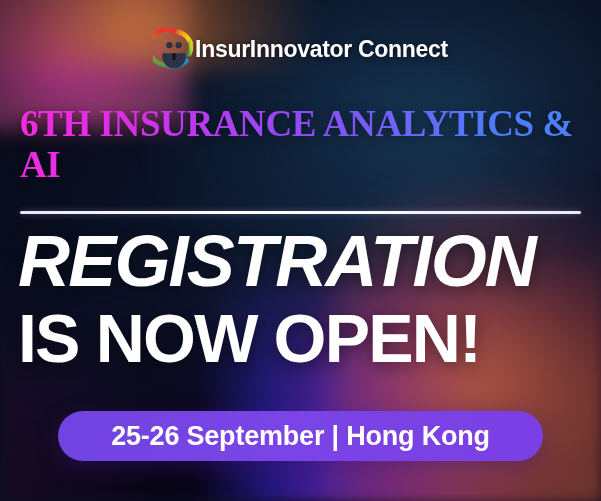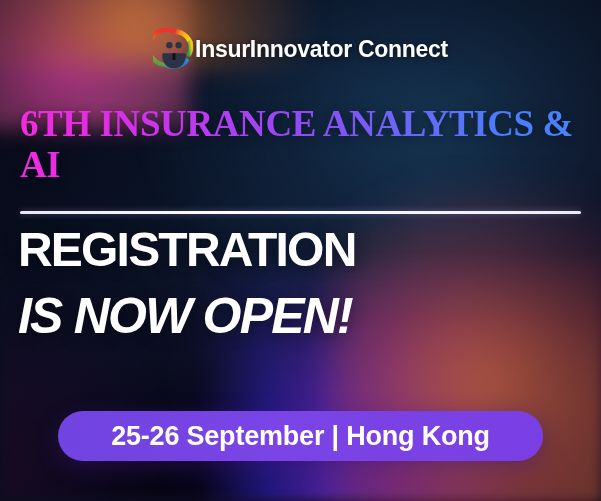--- a/index.html
+++ b/index.html
@@ -99,22 +99,22 @@
   }
 
   .headline{
     position:absolute;top:228px;left:18px;right:18px;
     color:#ffffff;
     font-size:70px;font-weight:bold;line-height:0.93;
     letter-spacing:-1.6px;text-transform:uppercase;
     text-shadow:0 3px 16px rgba(0,0,0,0.45);
   }
   .headline .hline{display:block;}
-  .headline .hline.l1{font-size:48px;letter-spacing:-1.8px;}
-  .headline .hline.l2{font-size:50px;letter-spacing:-1.8px;margin-top:20px;font-style:italic;}
+  .headline .hline.l1{font-size:72px;letter-spacing:-1.8px;font-style:italic;}
+  .headline .hline.l2{font-size:68px;letter-spacing:-1.8px;margin-top:12px;}
 
   .date-pill{
     position:absolute;left:58px;top:411px;
     width:485px;height:50px;
     border-radius:25px;
     background:linear-gradient(100deg,#7044e0 0%,#7a44e6 45%,#7a3fe4 100%);
     display:flex;align-items:center;justify-content:center;
     box-shadow:0 6px 22px rgba(60,20,120,0.45);
   }
   .date-pill span{

